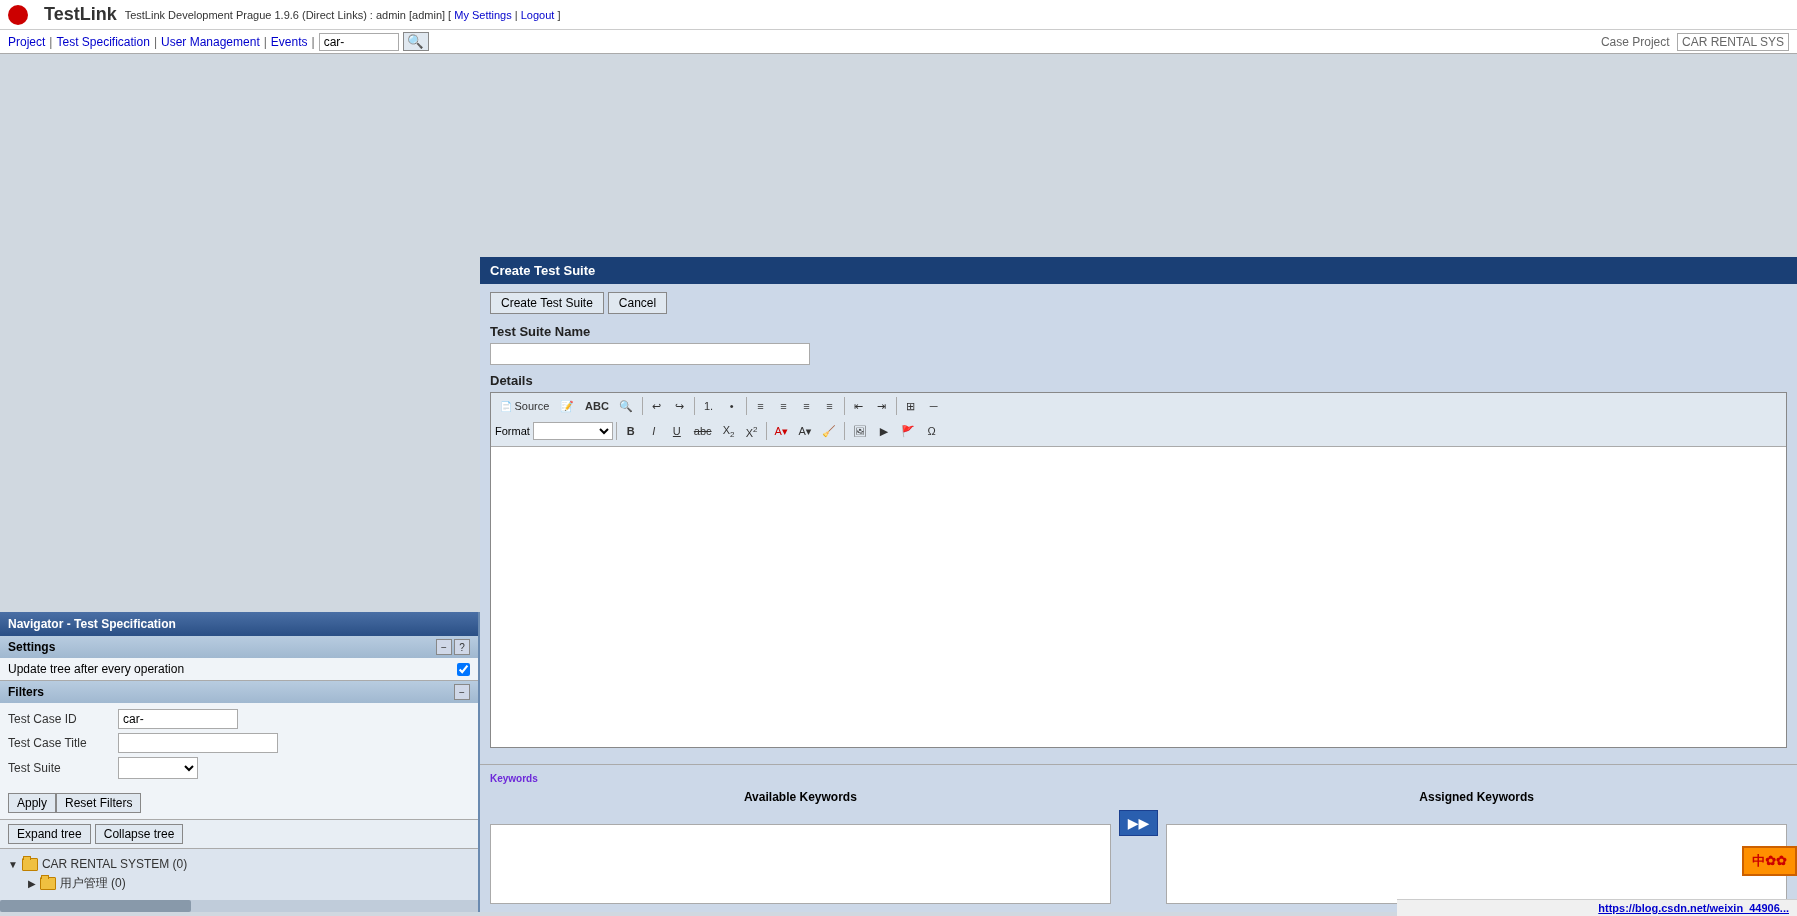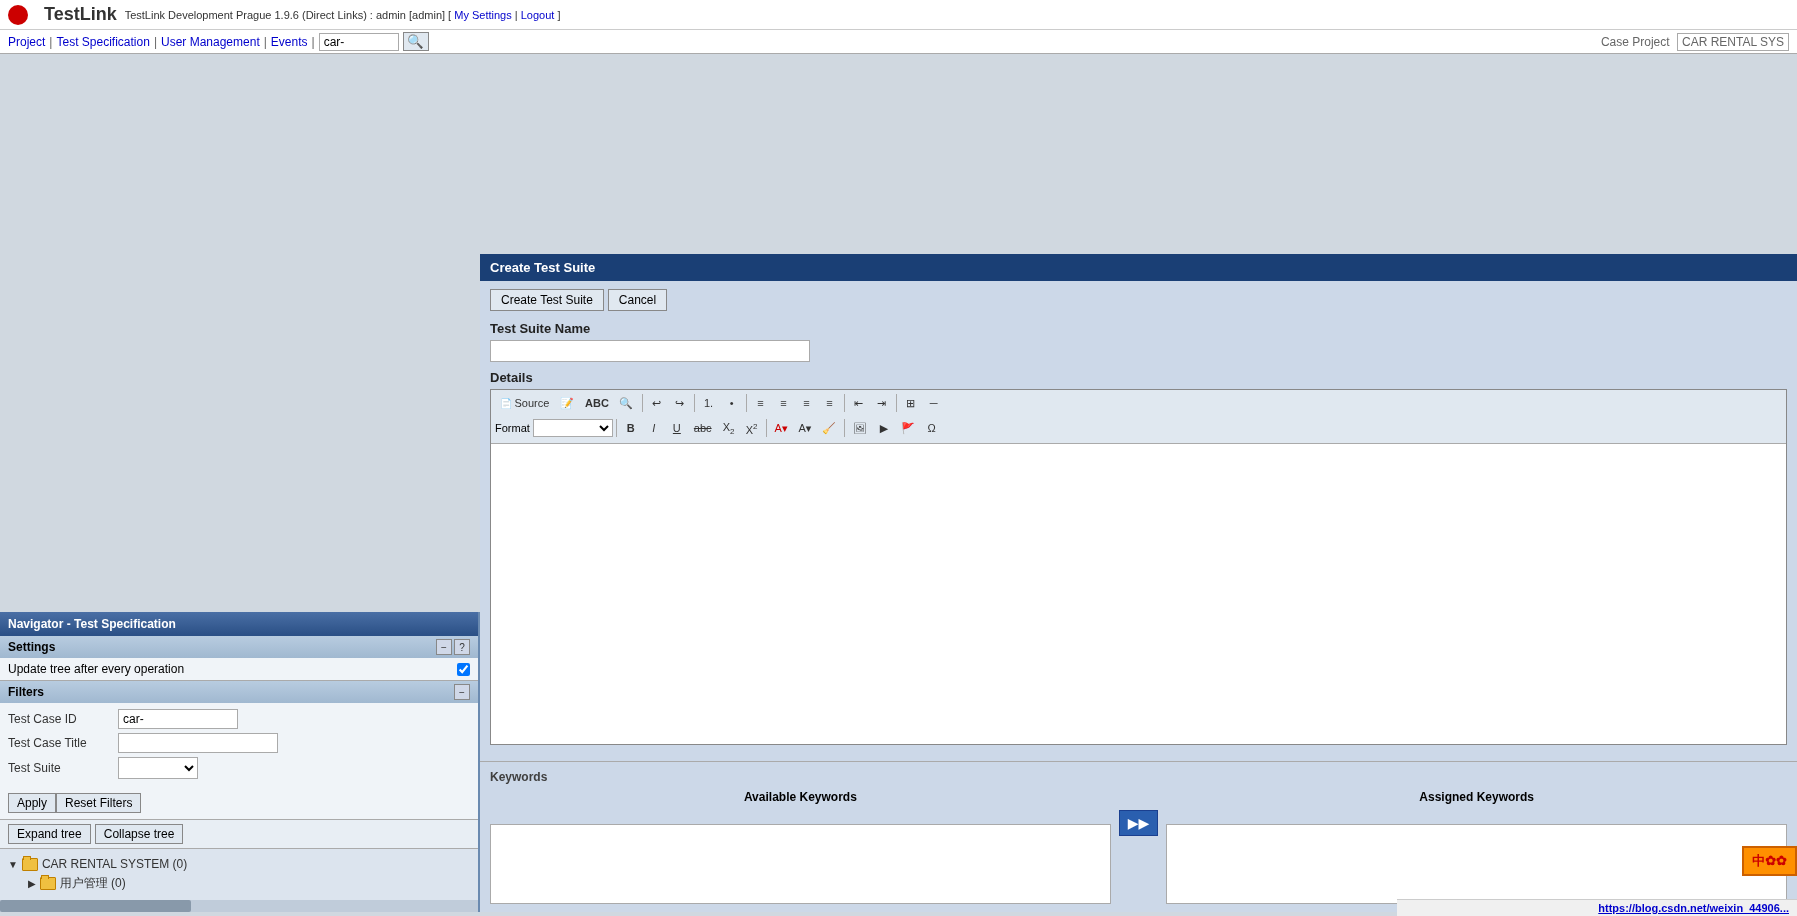--- a/index.html
+++ b/index.html
@@ -358,22 +358,22 @@
     }
 
     
     .keywords-section {
       padding: 8px 10px;
       background: #ccd8e8;
       border-top: 1px solid #aaa;
     }
     .keywords-title {
       font-weight: bold;
-      font-size: 12px;
-      color: #404040;
+      font-size: 10px;
+      color: #6d28d9;
       margin-bottom: 6px;
     }
     .keywords-columns {
       display: flex;
       gap: 8px;
       align-items: flex-start;
     }
     .keyword-col {
       flex: 1;
     }

